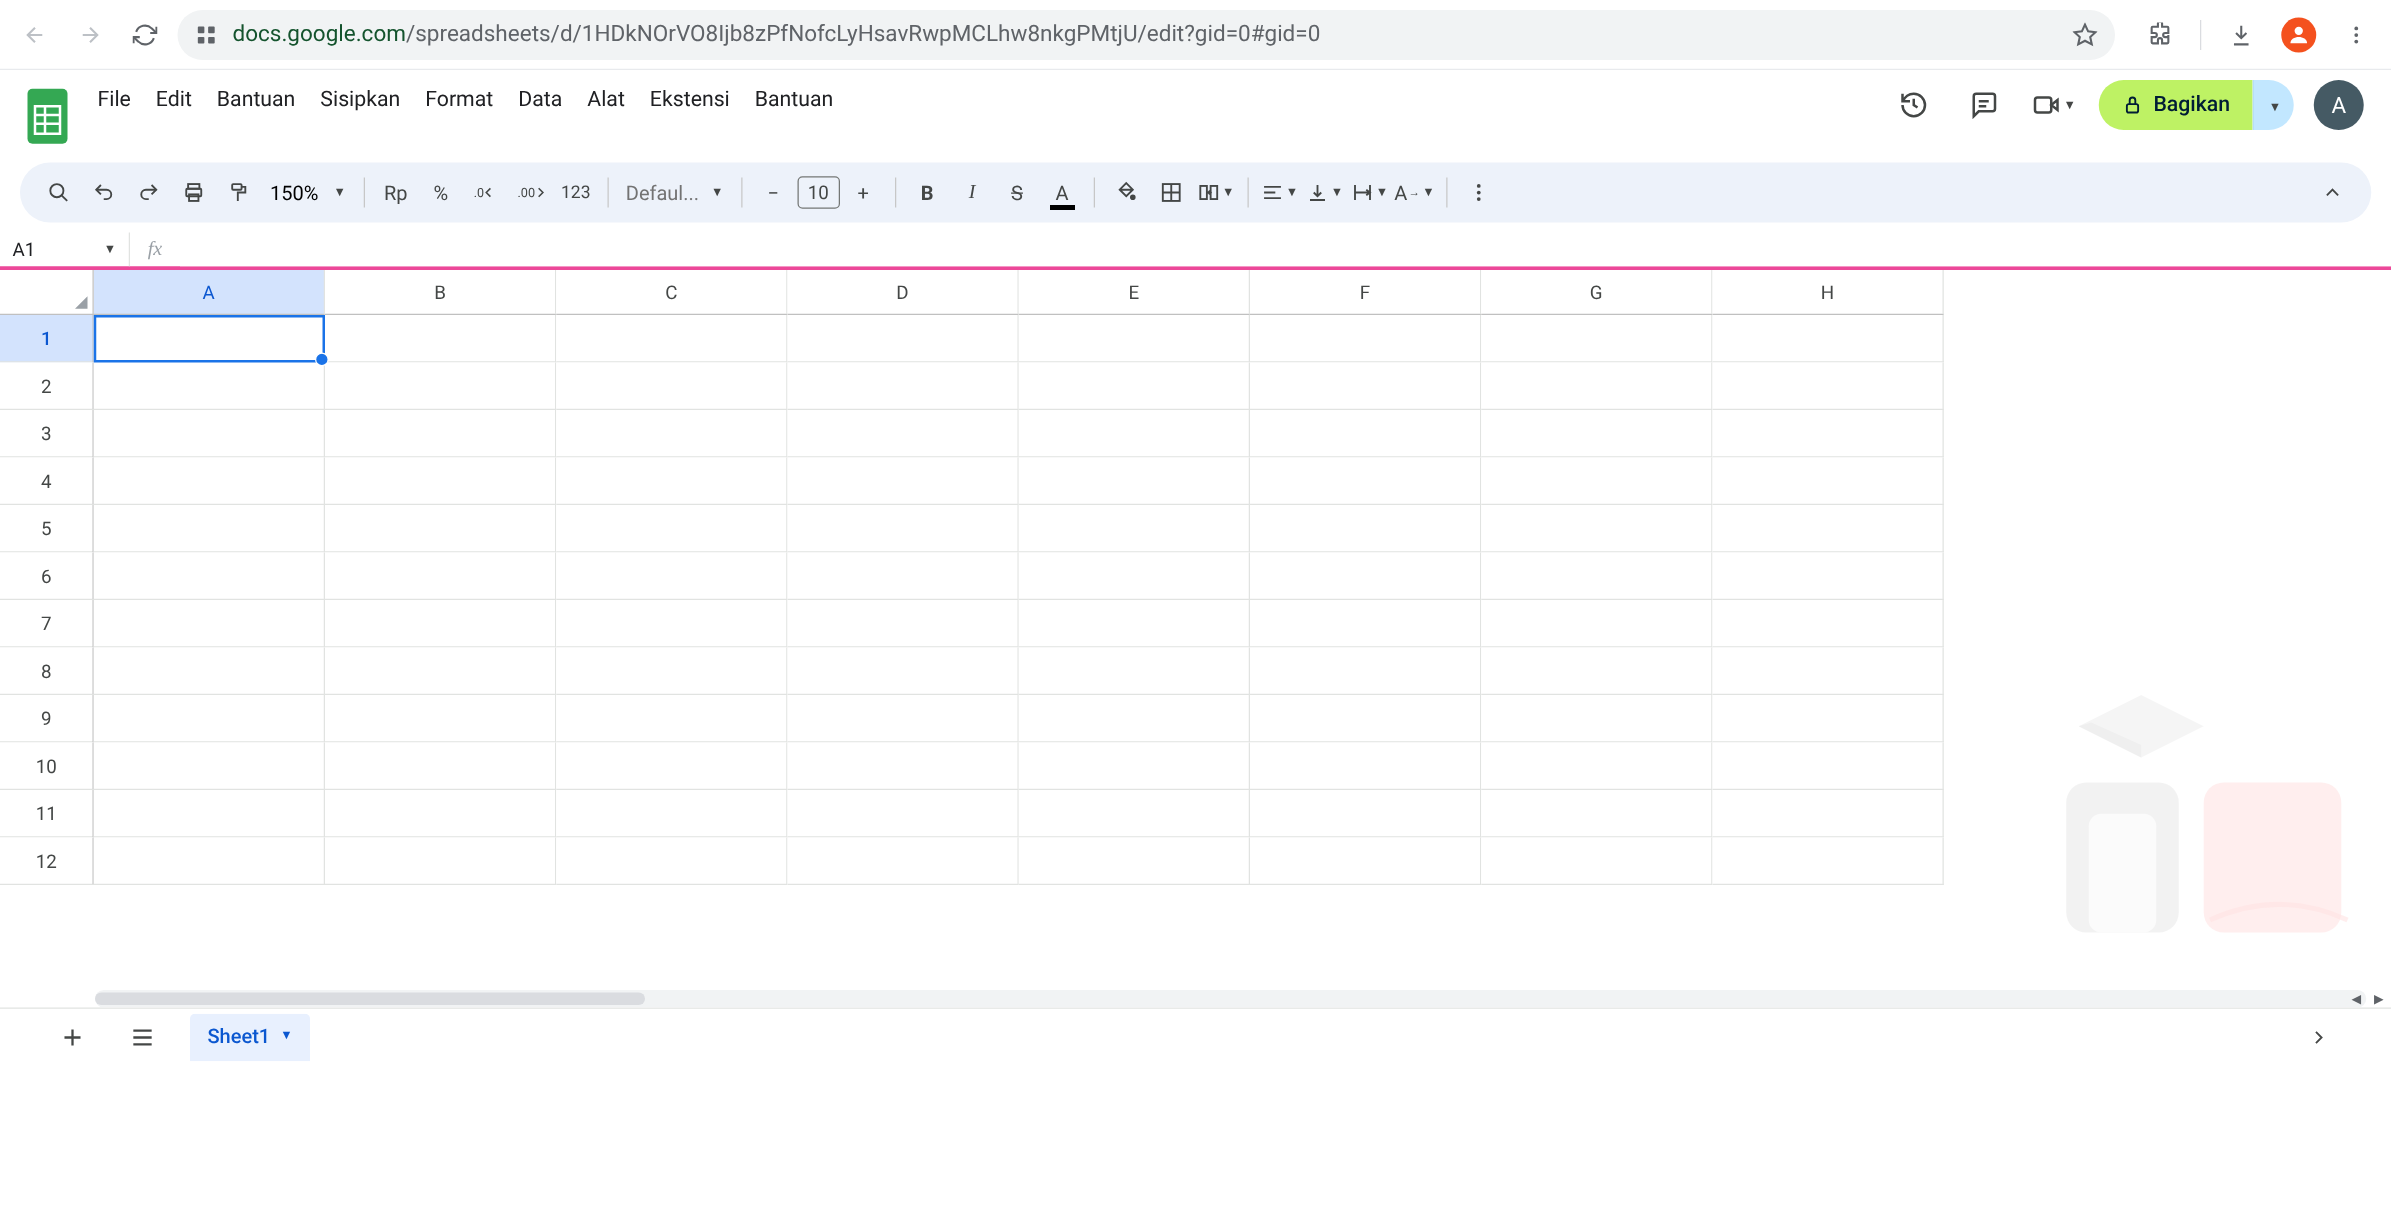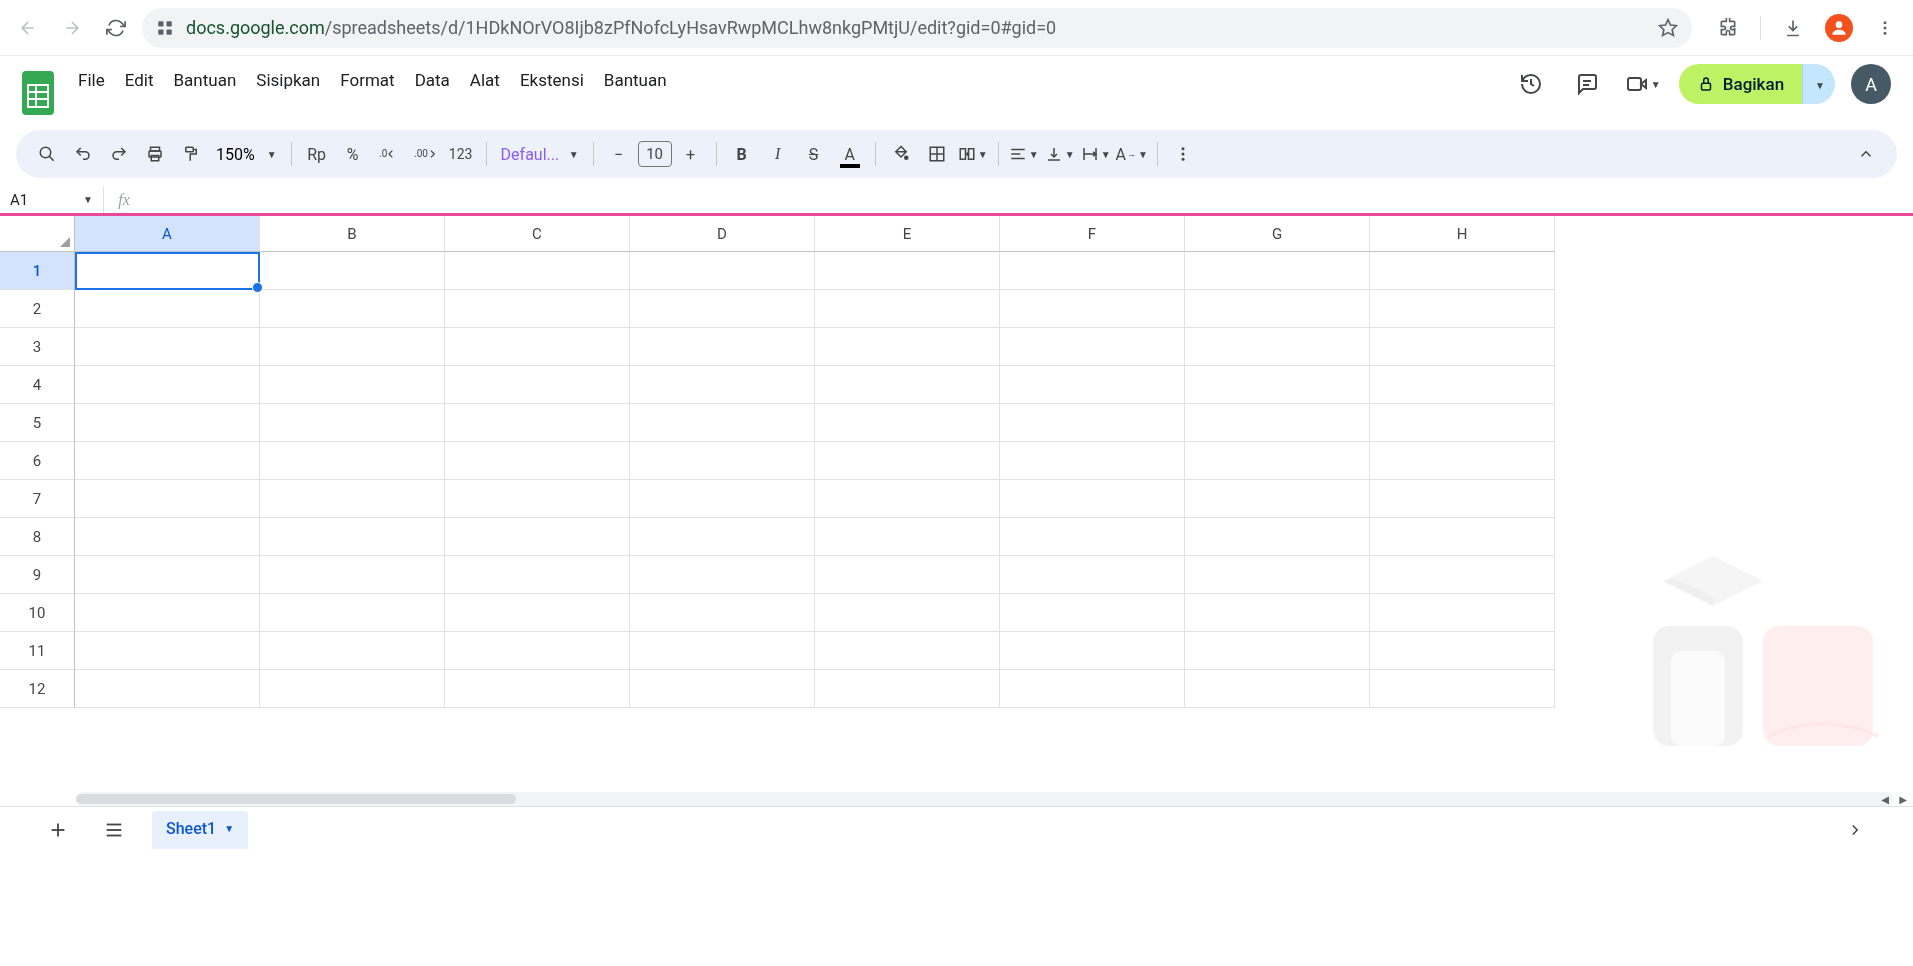--- a/index.html
+++ b/index.html
@@ -31,21 +31,21 @@
 .share-drop { background:#c2e7ff; border-radius:0 40px 40px 0; padding:10px 10px; border-left:1px solid #a8d5f5; }
 .share-wrap { display:flex; }
 .avatar-big { width:40px; height:40px; border-radius:50%; background:#455a64; color:#fff; display:flex; align-items:center; justify-content:center; font-size:18px; }
 
 
 .toolbar { margin:8px 16px; background:#edf2fa; border-radius:40px; height:48px; display:flex; align-items:center; padding:17px 14px; gap:2px; }
 .tb-btn { min-width:34px; height:34px; display:flex; align-items:center; justify-content:center; color:#444746; border-radius:6px; cursor:pointer; font-size:16px; }
 .tb-sep { width:1px; height:24px; background:#c7c7c7; margin:0 6px; }
 .zoom-box { display:flex; align-items:center; gap:4px; padding:0 6px; }
 .font-box { display:flex; align-items:center; gap:4px; padding:0 6px; min-width:90px; }
-.font-name { font-size:16px; color:#8b5cf6; }
+.font-name { font-size:16px; color:#737373; }
 .size-input { width:34px; height:26px; border:1px solid #747775; border-radius:4px; text-align:center; font-size:15px; color:#444746; background:transparent; }
 .tb-drop { display:flex; align-items:center; }
 .tb-right { margin-left:auto; }
 .caret { font-size:10px; color:#444746; margin-left:2px; }
 .text-color-btn { position:relative; }
 .text-color-bar { position:absolute; bottom:3px; left:7px; right:7px; height:4px; background:#000; }
 
 
 .fx-row { display:flex; align-items:center; height:30px; border-bottom:3px solid #ec4899; }
 .name-box { width:104px; display:flex; align-items:center; justify-content:space-between; padding:0 10px; font-size:15px; color:#202124; border-right:1px solid #e1e3e1; height:100%; }

